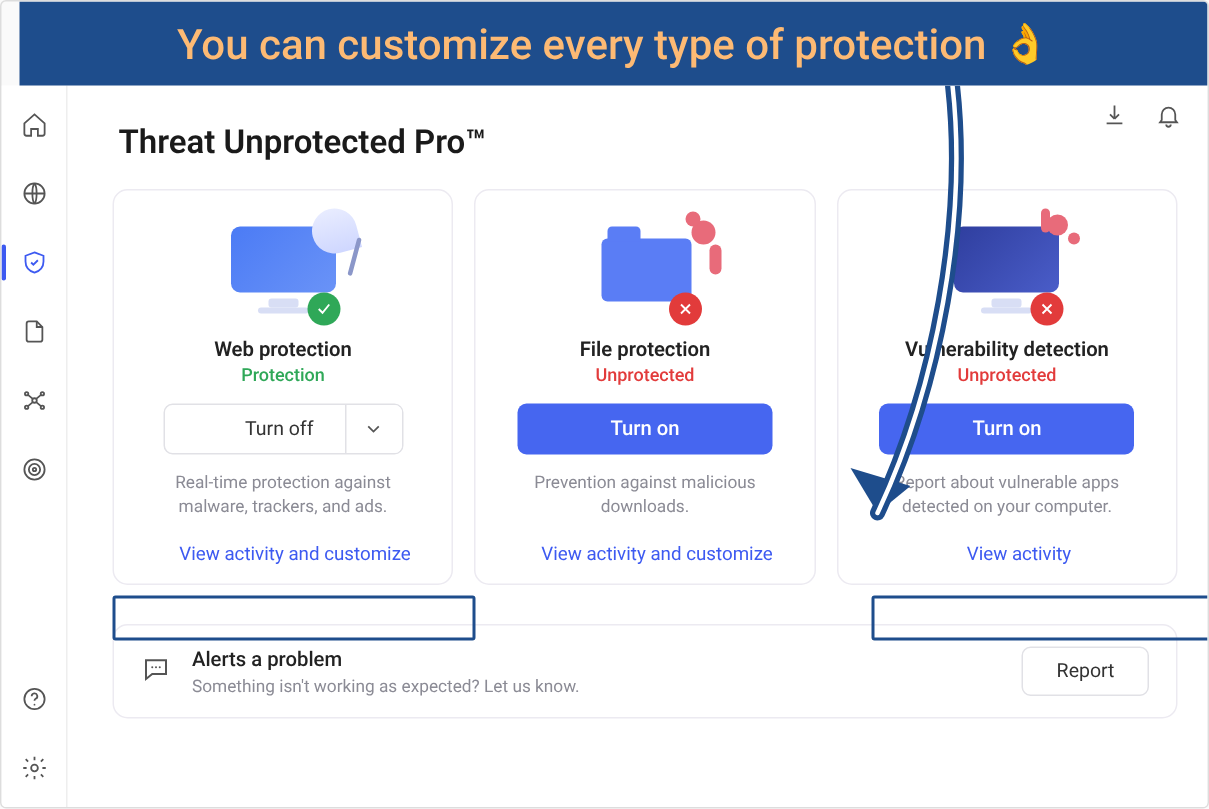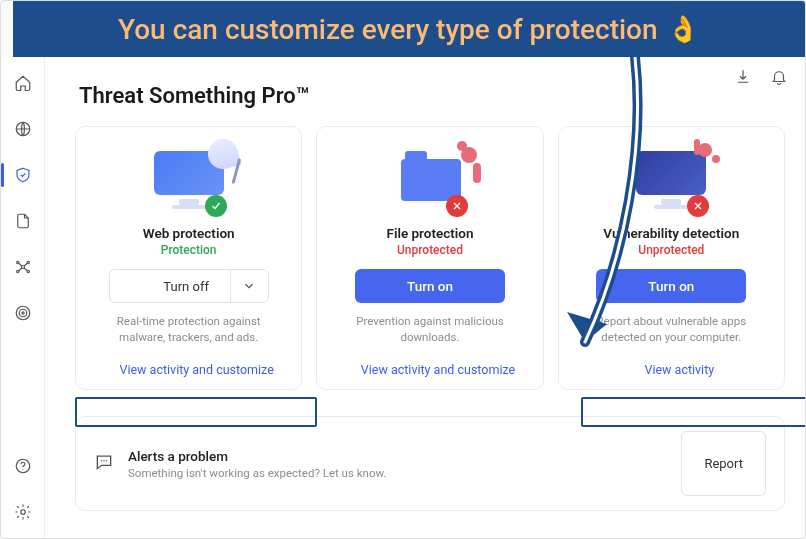--- a/index.html
+++ b/index.html
@@ -121,21 +121,21 @@
   }
   .turnoff-wrap .main{
     flex:1; display:flex; align-items:center; justify-content:center;
     font-size:13px; color:#333; cursor:pointer; background:#fff;
   }
   .turnoff-wrap .chev{
     width:38px; border-left:1px solid #e1e1e6; display:flex; align-items:center; justify-content:center; cursor:pointer; background:#fff;
   }
   .btn-primary{
     display:block;
-    width: 150px;
+    width: 170px;
     margin: 0 auto 10px auto;
     height:34px;
     line-height:34px;
     background:#4666f0;
     color:#fff;
     font-size:13.5px;
     font-weight:500;
     border-radius:6px;
     cursor:pointer;
   }
@@ -172,21 +172,21 @@
     padding: 14px 18px;
     gap:14px;
   }
   .report-row .txt{ flex:1; }
   .report-row .ttl{ font-size:13.5px; font-weight:500; color:#222;}
   .report-row .sub{ font-size:11.5px; color:#8b8b95; margin-top:2px;}
   .report-btn{
     border:1px solid #e1e1e6;
     background:#fff;
     border-radius:6px;
-    padding:24px 22px;
+    padding:8px 22px;
     font-size:13px;
     color:#333;
     cursor:pointer;
   }
   .chat-icon svg{ width:20px; height:20px; stroke:#555; fill:none; stroke-width:1.6;}
   
   .arrow-ann{
     position:absolute;
     top:0; left:480px;
     width:140px; height:310px;
@@ -313,21 +313,21 @@
             <path d="M12 3v12m0 0l-4-4m4 4l4-4M5 19h14"></path>
           </svg>
       </div>
       <div class="icon-btn">
         <svg viewBox="0 0 24 24">
             <path d="M6 16V11a6 6 0 1 1 12 0v5l1.5 2H4.5zM10 20a2 2 0 0 0 4 0"></path>
           </svg>
       </div>
     </div>
 
-    <h1 class="page-title">Threat Something Pro™</h1>
+    <h1 class="page-title">Threat Unprotected Pro™</h1>
 
     <div class="cards">
 
       <div class="card">
         <div class="illus">
           <div class="illus-inner">
             <div class="screen blue stand"></div>
             <div class="sweep"></div>
             <div class="badge green">
               <svg viewBox="0 0 24 24">

